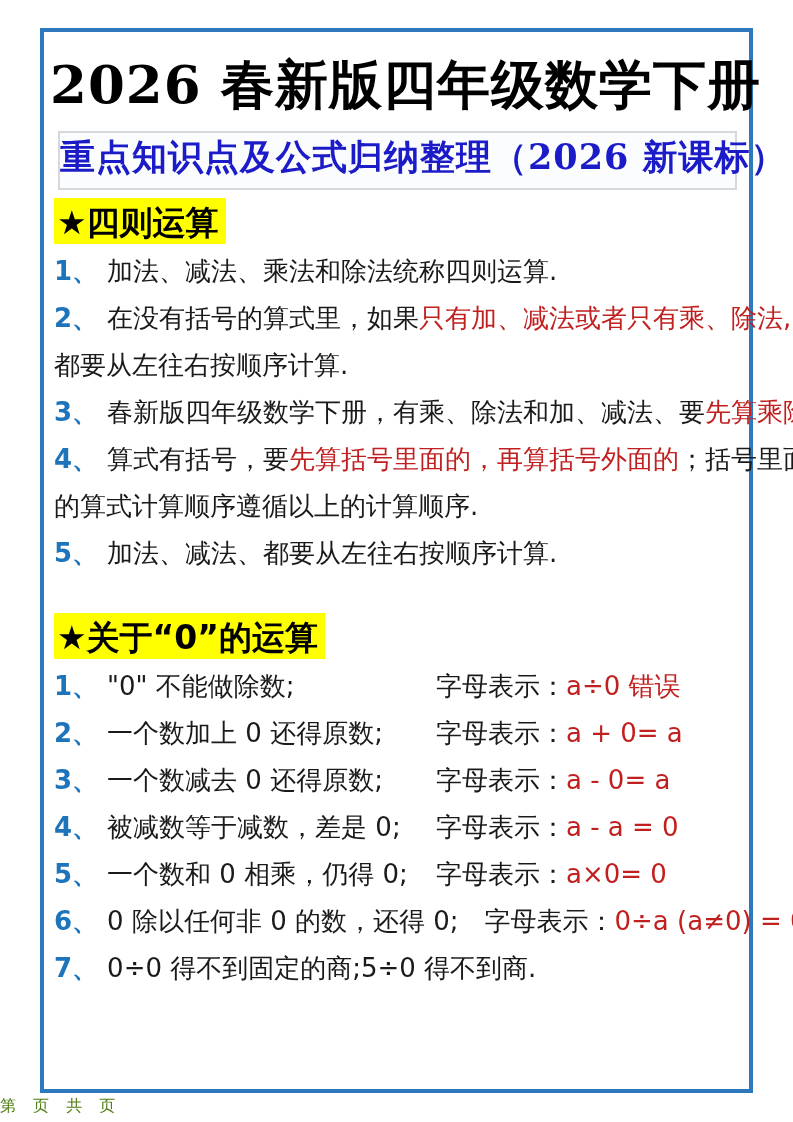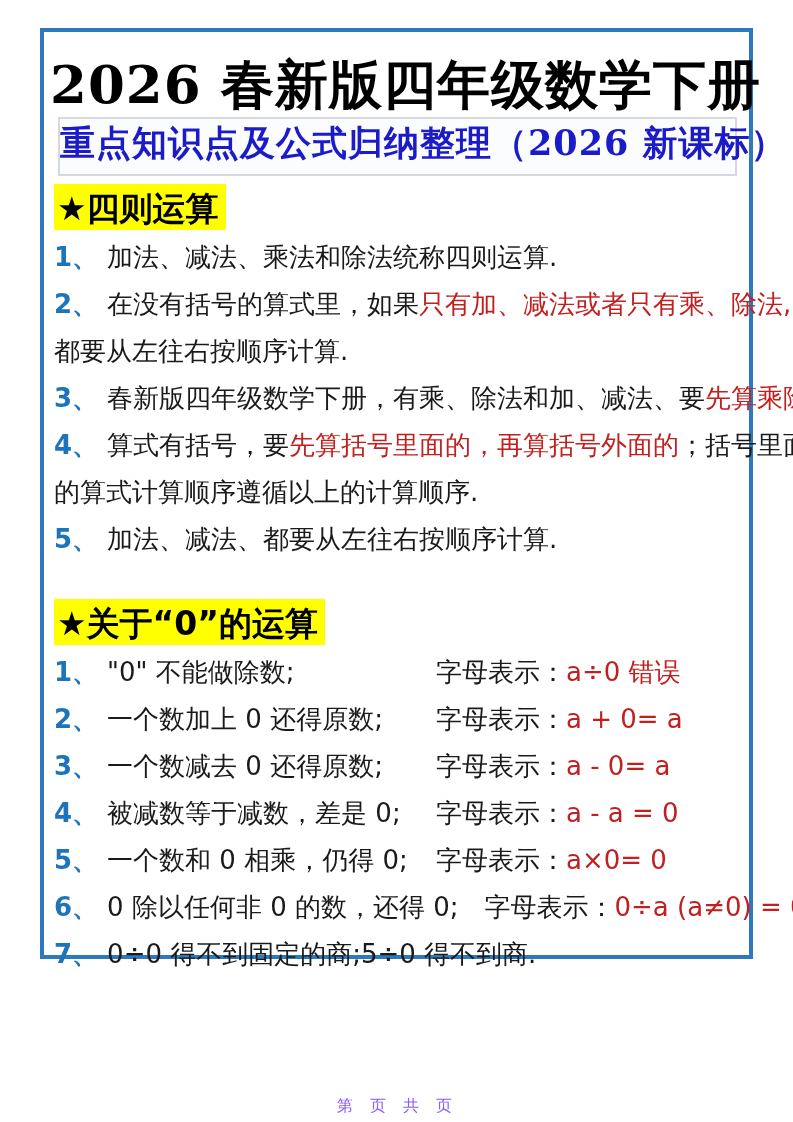--- a/index.html
+++ b/index.html
@@ -7,39 +7,39 @@
     width: 793px; height: 1122px;
     background: #ffffff;
     position: relative;
     overflow: hidden;
     font-family: "DejaVu Sans", "Liberation Sans", sans-serif;
     color: #1a1a1a;
   }
   .frame {
     position: absolute;
     left: 40px; top: 28px;
-    width: 713px; height: 931px;
+    width: 713px; height: 1065px;
     box-sizing: border-box;
     border: 4px solid var(--frame-blue, #2e79bd);
     background: #ffffff;
   }
   .content { padding: 0 4px 0 6px; }
   .doc-title {
     margin-top: 20px;
     text-align: center;
     font-family: "DejaVu Serif", "Liberation Serif", serif;
     font-weight: 900;
     font-size: 53px;
     line-height: 64px;
     letter-spacing: 1px;
     white-space: nowrap;
     color: #000000;
   }
   .subtitle-banner {
-    margin: 1px 8px 0 8px;
+    margin: 15px 8px 0 8px;
     border: 2px solid #d5d8dc;
     background: #fbfcfe;
     text-align: center;
     line-height: 48px;
     white-space: nowrap;
   }
   .subtitle-banner .subtitle-text {
     font-family: "DejaVu Serif", "Liberation Serif", serif;
     font-weight: 800;
     font-size: 35px;
@@ -76,25 +76,24 @@
     min-width: 382px;
     box-sizing: border-box;
     padding-right: 26px;
   }
   .formula-label { color: #1a1a1a; text-align: right; }
   .formula { color: var(--highlight-red, #c0201f); }
   .page-footer {
     position: absolute;
     left: 0; right: 0;
     top: 1096px;
-    text-align: center;
     font-size: 16px;
     letter-spacing: 4px;
     word-spacing: 4px;
-    color: #8b5cf6;
+    color: #4d7c0f;
   }
 </style>
 </head>
 <body>
 
 <div class="frame">
   <div class="content">
 
     <div class="doc-title">2026 春新版四年级数学下册</div>
 

